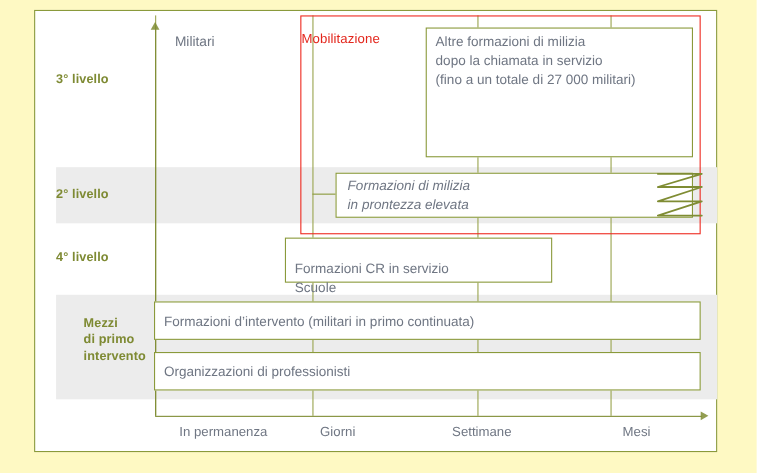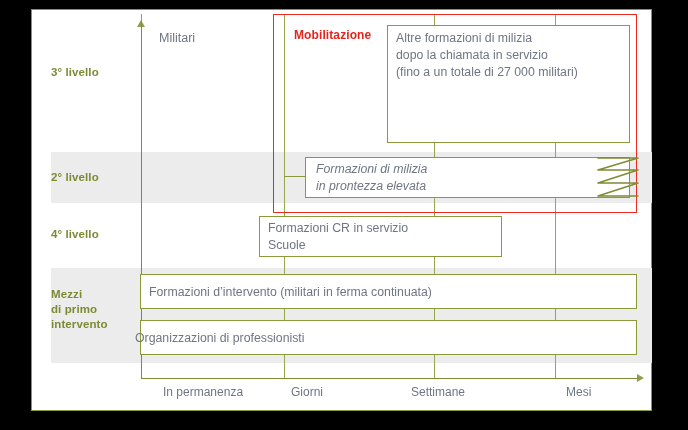--- a/index.html
+++ b/index.html
@@ -7,21 +7,21 @@
     padding: 0;
     background: #ffffff;
   }
   body {
     font-family: "Liberation Sans", sans-serif;
   }
   #stage {
     position: relative;
     width: 688px;
     height: 430px;
-    background: #000000;
+    background: #fef9c3;
     overflow: hidden;
   }
   
   .outer-frame {
     position: absolute;
     left: 31px;
     top: 9px;
     width: 621px;
     height: 402px;
     border: 1px solid #8a9a3b;
@@ -128,24 +128,24 @@
     left: 273px;
     top: 14px;
     width: 364px;
     height: 199px;
     border: 1.6px solid #ee2a20;
     box-sizing: border-box;
     background: transparent;
   }
   .mobil-label {
     position: absolute;
-    left: 294px;
+    left: 274px;
     top: 28px;
     color: #e3261c;
-    font-weight: bold;
+    font-weight: normal;
     font-size: 12px;
     letter-spacing: 0.1px;
   }
   
   .box {
     position: absolute;
     border: 1px solid #8a9a3b;
     box-sizing: border-box;
     background: #ffffff;
   }
@@ -181,37 +181,37 @@
     height: 1px;
     background: #8a9a3b;
   }
 
   .box-cr {
     left: 259px;
     top: 216px;
     width: 243px;
     height: 41px;
   }
-  .txt-cr { left: 268px; top: 220px; }
+  .txt-cr { left: 268px; top: 236px; }
 
   .box-interv {
     left: 140px;
     top: 274px;
     width: 497px;
     height: 35px;
   }
   .txt-interv { left: 149px; top: 284px; }
 
   .box-org {
     left: 140px;
     top: 320px;
     width: 497px;
     height: 35px;
   }
-  .txt-org { left: 135px; top: 330px; text-align: center; }
+  .txt-org { left: 149px; top: 330px; text-align: center; }
 
   
   .zigzag {
     position: absolute;
     left: 596px;
     top: 156px;
     width: 44px;
     height: 43px;
   }
 </style>
@@ -233,21 +233,21 @@
   <div class="y-axis"></div>
   <div class="y-arrow"></div>
   <div class="y-axis-title">Militari</div>
 
   <div class="x-axis"></div>
   <div class="x-arrow"></div>
 
   <div class="row-label lbl-3liv">3° livello</div>
   <div class="row-label lbl-2liv">2° livello</div>
   <div class="row-label lbl-1liv">4° livello</div>
-  <div class="row-label lbl-mezzi" style="white-space:pre-line;">Mezzi
+  <div class="row-label lbl-mezzi" style="white-space:pre-line;margin-left:25px;">Mezzi
 di primo
 intervento</div>
 
   <div class="red-frame"></div>
   <div class="mobil-label">Mobilitazione</div>
 
   <div class="box box-altre"></div>
   <div class="box-text txt-altre">Altre formazioni di milizia
 dopo la chiamata in servizio
 (fino a un totale di 27 000 militari)</div>
@@ -259,21 +259,21 @@
 
   <svg class="zigzag" viewBox="0 0 44 43">
     <polyline points="2,2 42,2 2,14 42,14 2,27 42,27 2,40 42,40" fill="none" stroke="#7f8c33" stroke-width="1.6" stroke-linejoin="round" stroke-linecap="round"></polyline>
   </svg>
 
   <div class="box box-cr"></div>
   <div class="box-text txt-cr">Formazioni CR in servizio
 Scuole</div>
 
   <div class="box box-interv"></div>
-  <div class="box-text txt-interv">Formazioni d’intervento (militari in ferma continuata)</div>
+  <div class="box-text txt-interv">Formazioni d’intervento (militari in primo continuata)</div>
 
   <div class="box box-org"></div>
   <div class="box-text txt-org">Organizzazioni di professionisti</div>
 
   <div class="xtick-label" style="left:143px;">In permanenza</div>
   <div class="xtick-label" style="left:271px;">Giorni</div>
   <div class="xtick-label" style="left:391px;">Settimane</div>
   <div class="xtick-label" style="left:546px;">Mesi</div>
 
 </div>

